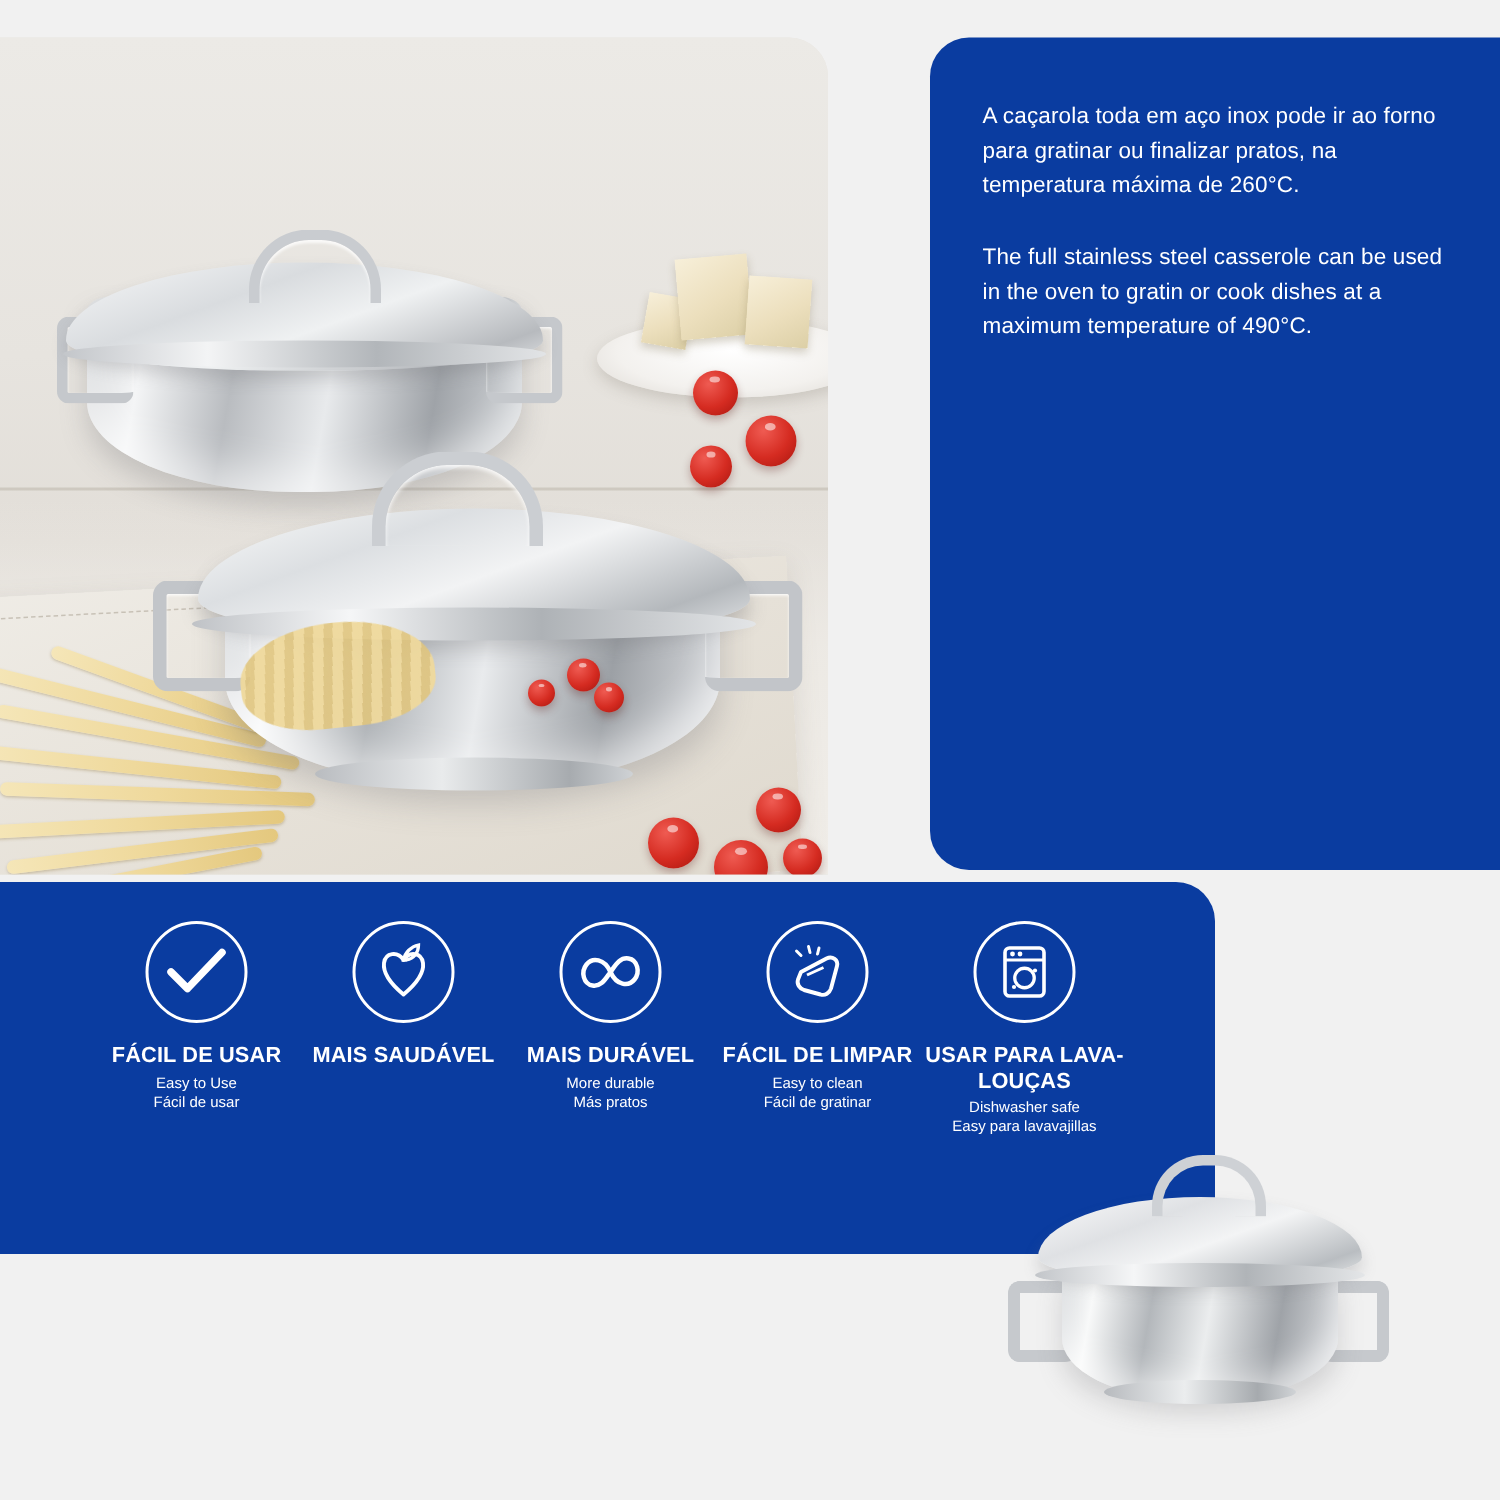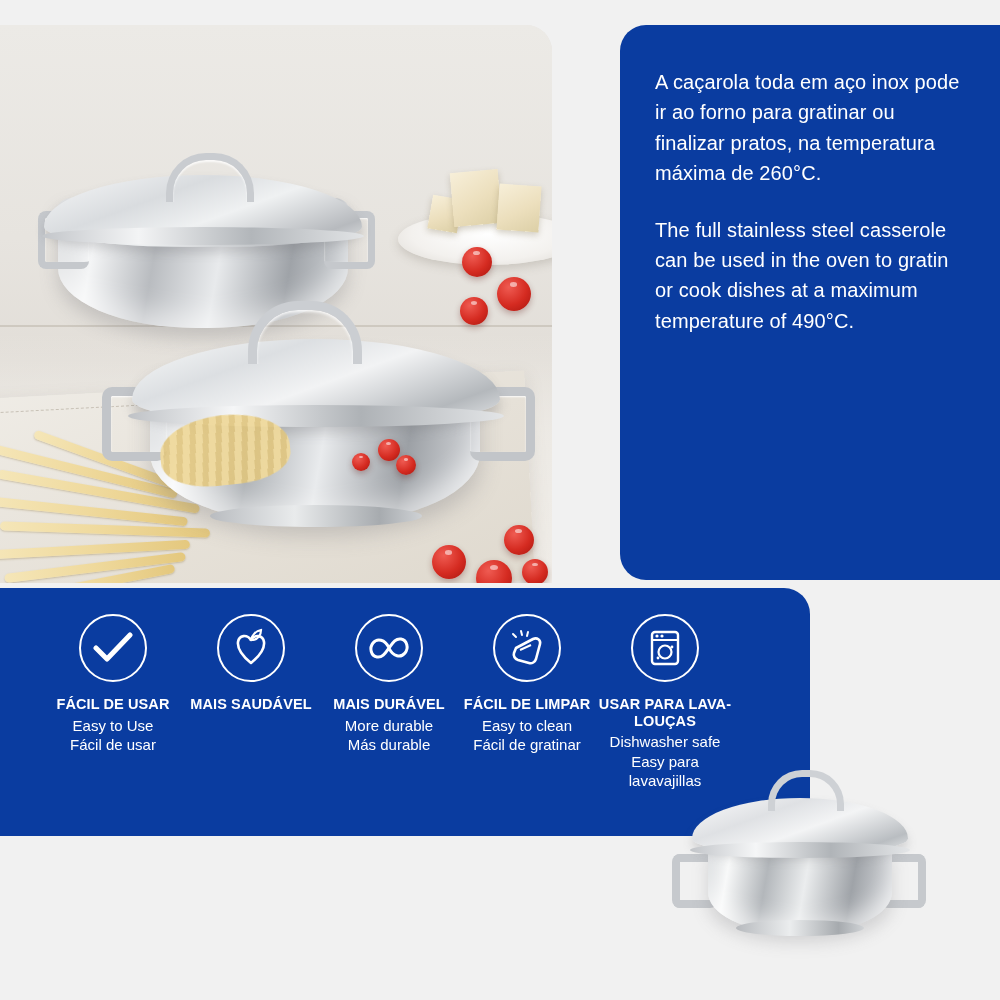--- a/index.html
+++ b/index.html
@@ -260,40 +260,40 @@
     width: 380px;
     height: 555px;
     background: #0a3ca0;
     border-radius: 26px 0 0 26px;
     color: #ffffff;
     box-sizing: border-box;
     padding: 42px 30px 20px 35px;
   }
   #text-panel p {
     margin: 0 0 26px 0;
-    font-size: 20px;
+    font-size: 15px;
     line-height: 1.52;
     letter-spacing: 0.1px;
   }
   #text-panel p:last-child { margin-bottom: 0; }
 
   
   #features-band {
     position: absolute;
     left: 0;
     top: 588px;
     width: 810px;
     height: 248px;
     background: #0a3ca0;
     border-radius: 0 26px 26px 0;
     color: #ffffff;
   }
   .features-row {
     display: flex;
-    justify-content: flex-start;
+    justify-content: center;
     padding: 26px 40px 0 44px;
     box-sizing: border-box;
   }
   .feature {
     width: 138px;
     text-align: center;
   }
   .feature .circle {
     width: 68px;
     height: 68px;
@@ -307,21 +307,21 @@
   }
   .feature .circle svg { display: block; }
   .feature .title {
     font-size: 14.5px;
     font-weight: bold;
     line-height: 1.15;
     margin-bottom: 3px;
     letter-spacing: 0.1px;
   }
   .feature .sub {
-    font-size: 15px;
+    font-size: 10px;
     line-height: 1.3;
     font-weight: normal;
   }
   .feature .sub span { display: block; }
 
   
   #bottom-pot {
     position: absolute;
     left: 650px;
     top: 760px;
@@ -468,21 +468,21 @@
 
       <div class="feature">
         <div class="circle">
           <svg width="46" height="28" viewBox="0 0 46 28">
             <path d="M23 14 C19 5 11 4 7 9 C3 14 5 22 11 23 C17 24 20 18 23 14 C26 10 29 4 35 5 C41 6 43 14 39 19 C35 24 27 23 23 14 Z" fill="none" stroke="#ffffff" stroke-width="3" stroke-linejoin="round"></path>
           </svg>
         </div>
         <div class="title">MAIS DURÁVEL</div>
         <div class="sub">
           <span>More durable</span>
-          <span>Más durable</span>
+          <span>Más pratos</span>
         </div>
       </div>
 
       <div class="feature">
         <div class="circle">
           <svg width="40" height="40" viewBox="0 0 40 40">
             <path d="M9 20 L26 11 C30 9 34 12 33 16 L29 31 C28 34 25 36 22 35 L11 32 C8 31 6 28 7 25 Z" fill="none" stroke="#ffffff" stroke-width="2.6" stroke-linejoin="round"></path>
             <path d="M13 22 L24 17" fill="none" stroke="#ffffff" stroke-width="2"></path>
             <path d="M6 6 L9 9 M14 3 L15 7 M21 4 L20 8" fill="none" stroke="#ffffff" stroke-width="2" stroke-linecap="round"></path>
           </svg>

